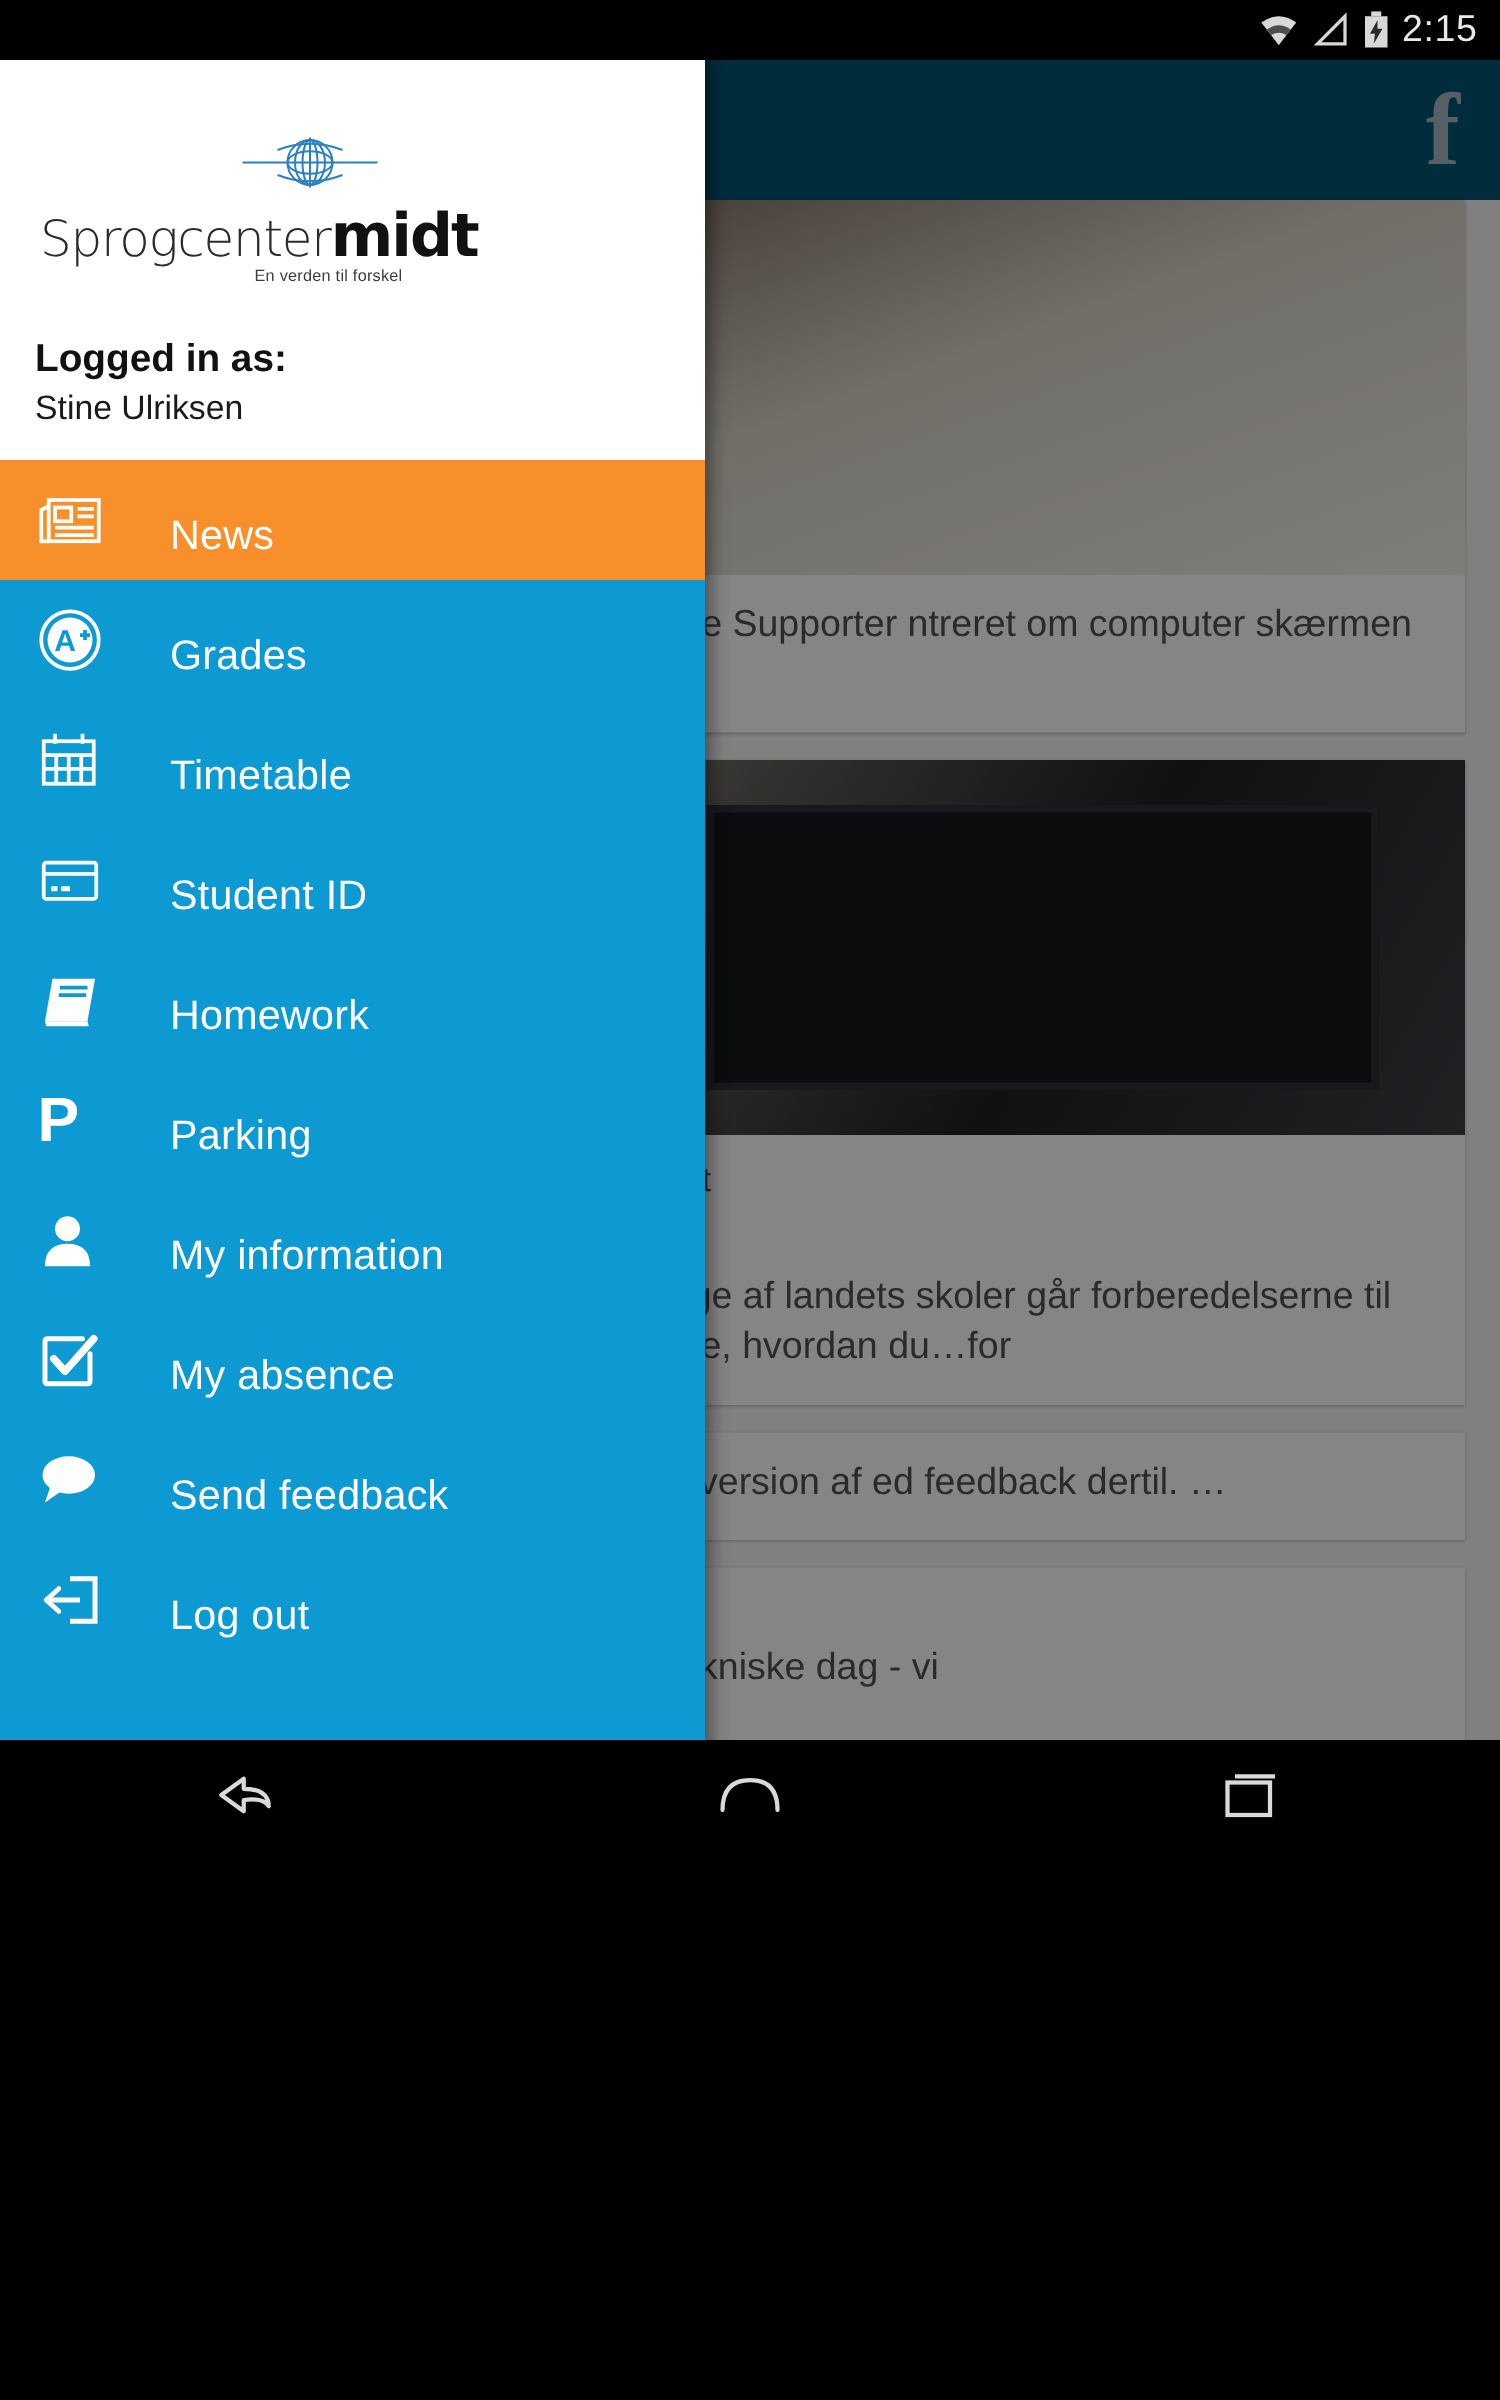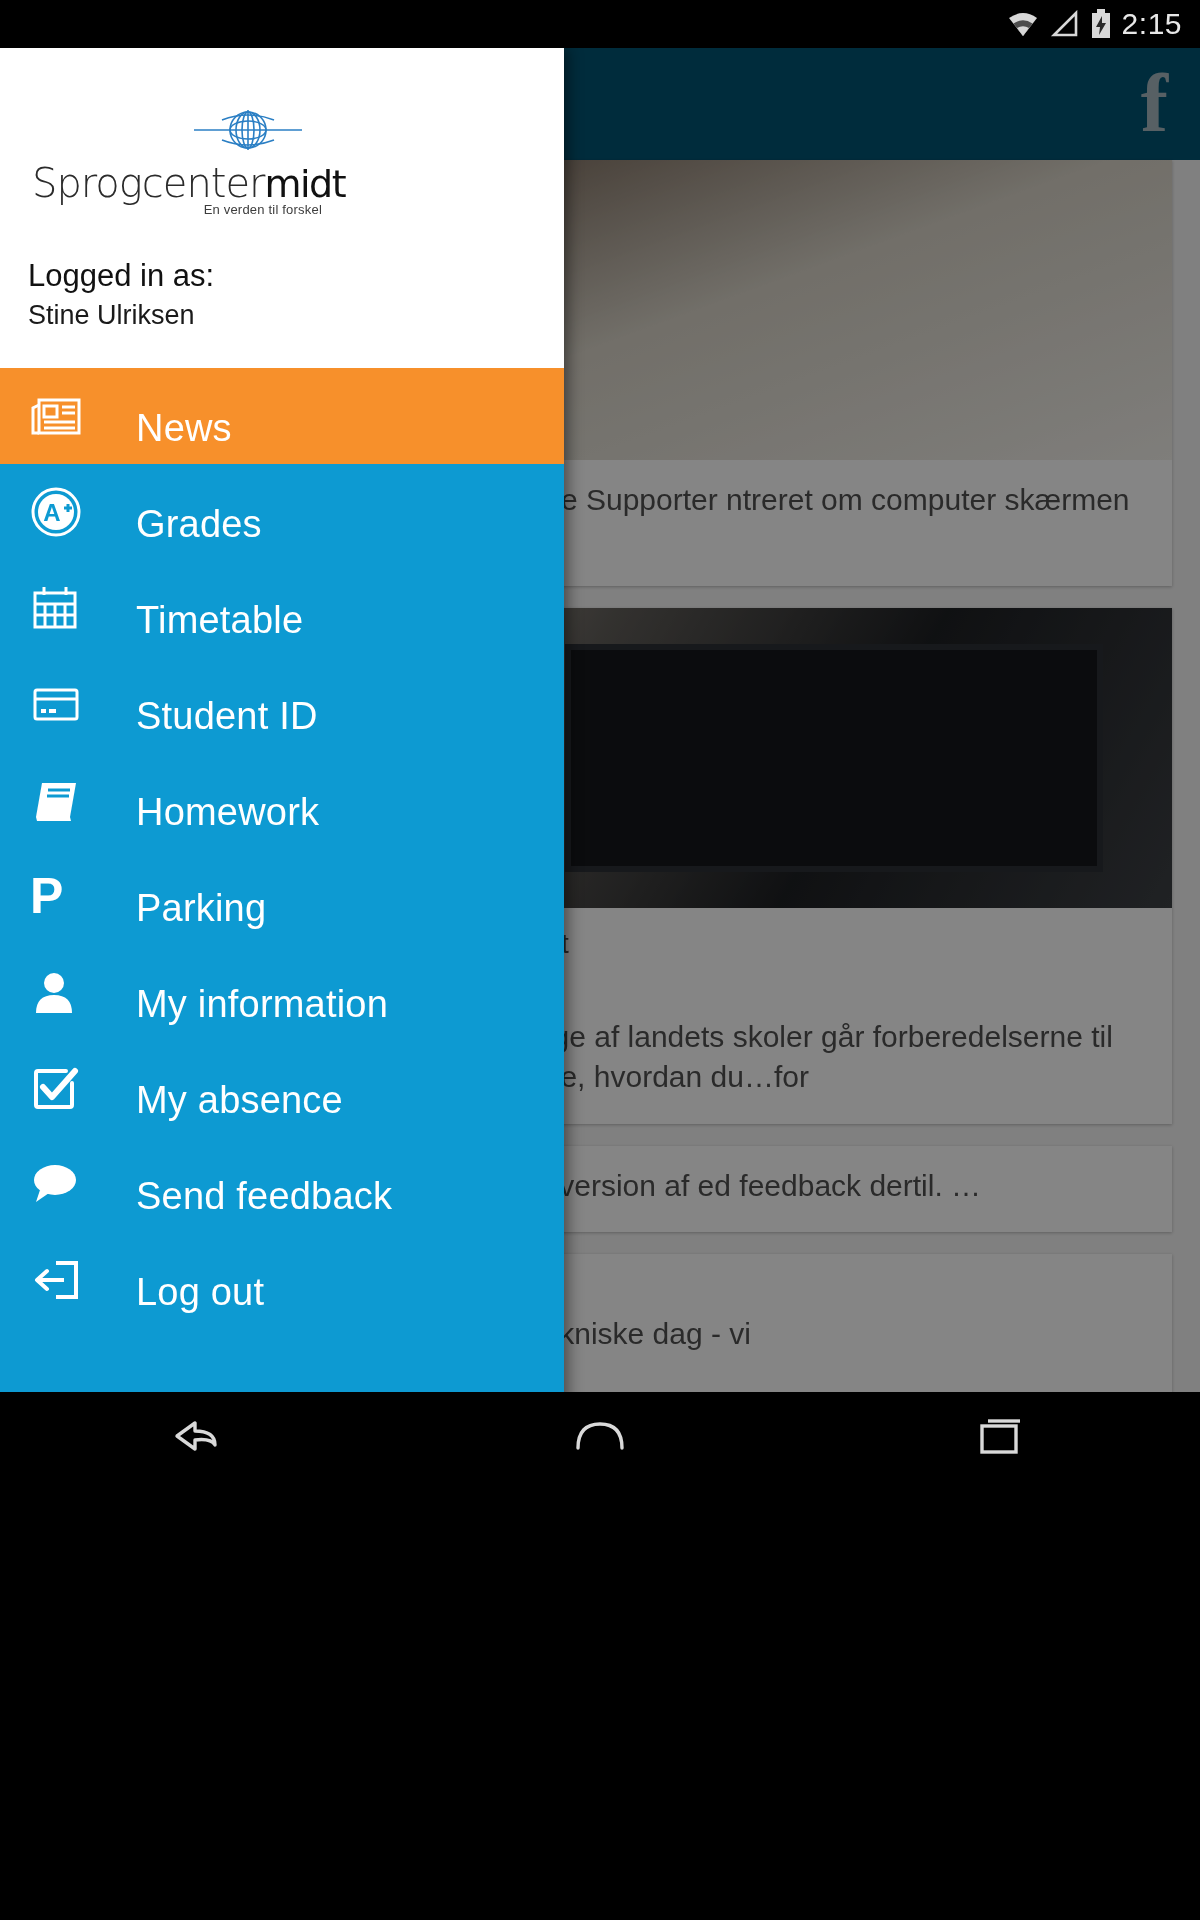--- a/index.html
+++ b/index.html
@@ -60,36 +60,36 @@
   }
   .drawer-header {
     background:#fff; height:320px; flex:0 0 320px;
     display:flex; flex-direction:column; justify-content:flex-start;
     padding:0 0 0 14px; position:relative;
   }
   .logo { margin:58px 0 0 18px; width:290px; }
   .logo-globe { display:block; margin:0 0 2px 160px; }
   .logo-wordmark { display:flex; align-items:baseline; }
   .logo-word-1 { font-size:40px; color:#2b2b2b; letter-spacing:-1px; font-family:"DejaVu Sans", sans-serif; font-weight:300; }
-  .logo-word-2 { font-size:38px; color:#111; font-weight:normal; letter-spacing:-1.5px; font-family:"DejaVu Sans", sans-serif; }
+  .logo-word-2 { font-size:48px; color:#111; font-weight:bold; letter-spacing:-1.5px; font-family:"DejaVu Sans", sans-serif; }
   .logo-tagline { font-size:13px; color:#3c3c3c; text-align:right; margin-top:-4px; letter-spacing:.2px; }
   .login-block { margin:38px 0 0 14px; }
-  .login-label { font-size:31px; font-weight:normal; color:#111; line-height:1.35; }
+  .login-label { font-size:31px; font-weight:bold; color:#111; line-height:1.35; }
   .login-user  { font-size:27px; color:#1a1a1a; line-height:1.35; }
 
   .menu { flex:1 1 auto; }
   .menu-item {
     display:flex; align-items:center; height:96px; padding-left:30px;
     color:#fff; cursor:default;
   }
   .menu-item.active { background:#f7902b; }
   .menu-icon {
     width:62px; min-width:62px; display:flex; align-items:center; justify-content:flex-start;
   }
-  .menu-label { font-size:38px; color:#fff; margin-left:44px; letter-spacing:.2px;margin-top:24px; }
+  .menu-label { font-size:33px; color:#fff; margin-left:44px; letter-spacing:.2px;margin-top:24px; }
   .icon-p {
     font-size:50px; font-weight:bold; line-height:1; color:#fff;
     font-family:"Liberation Sans", sans-serif;
   }
 
   
   .navbar {
     position:absolute; left:0; bottom:0; width:1200px; height:92px;
     background:#000; display:flex; align-items:center; justify-content:space-around; z-index:70;
   }

